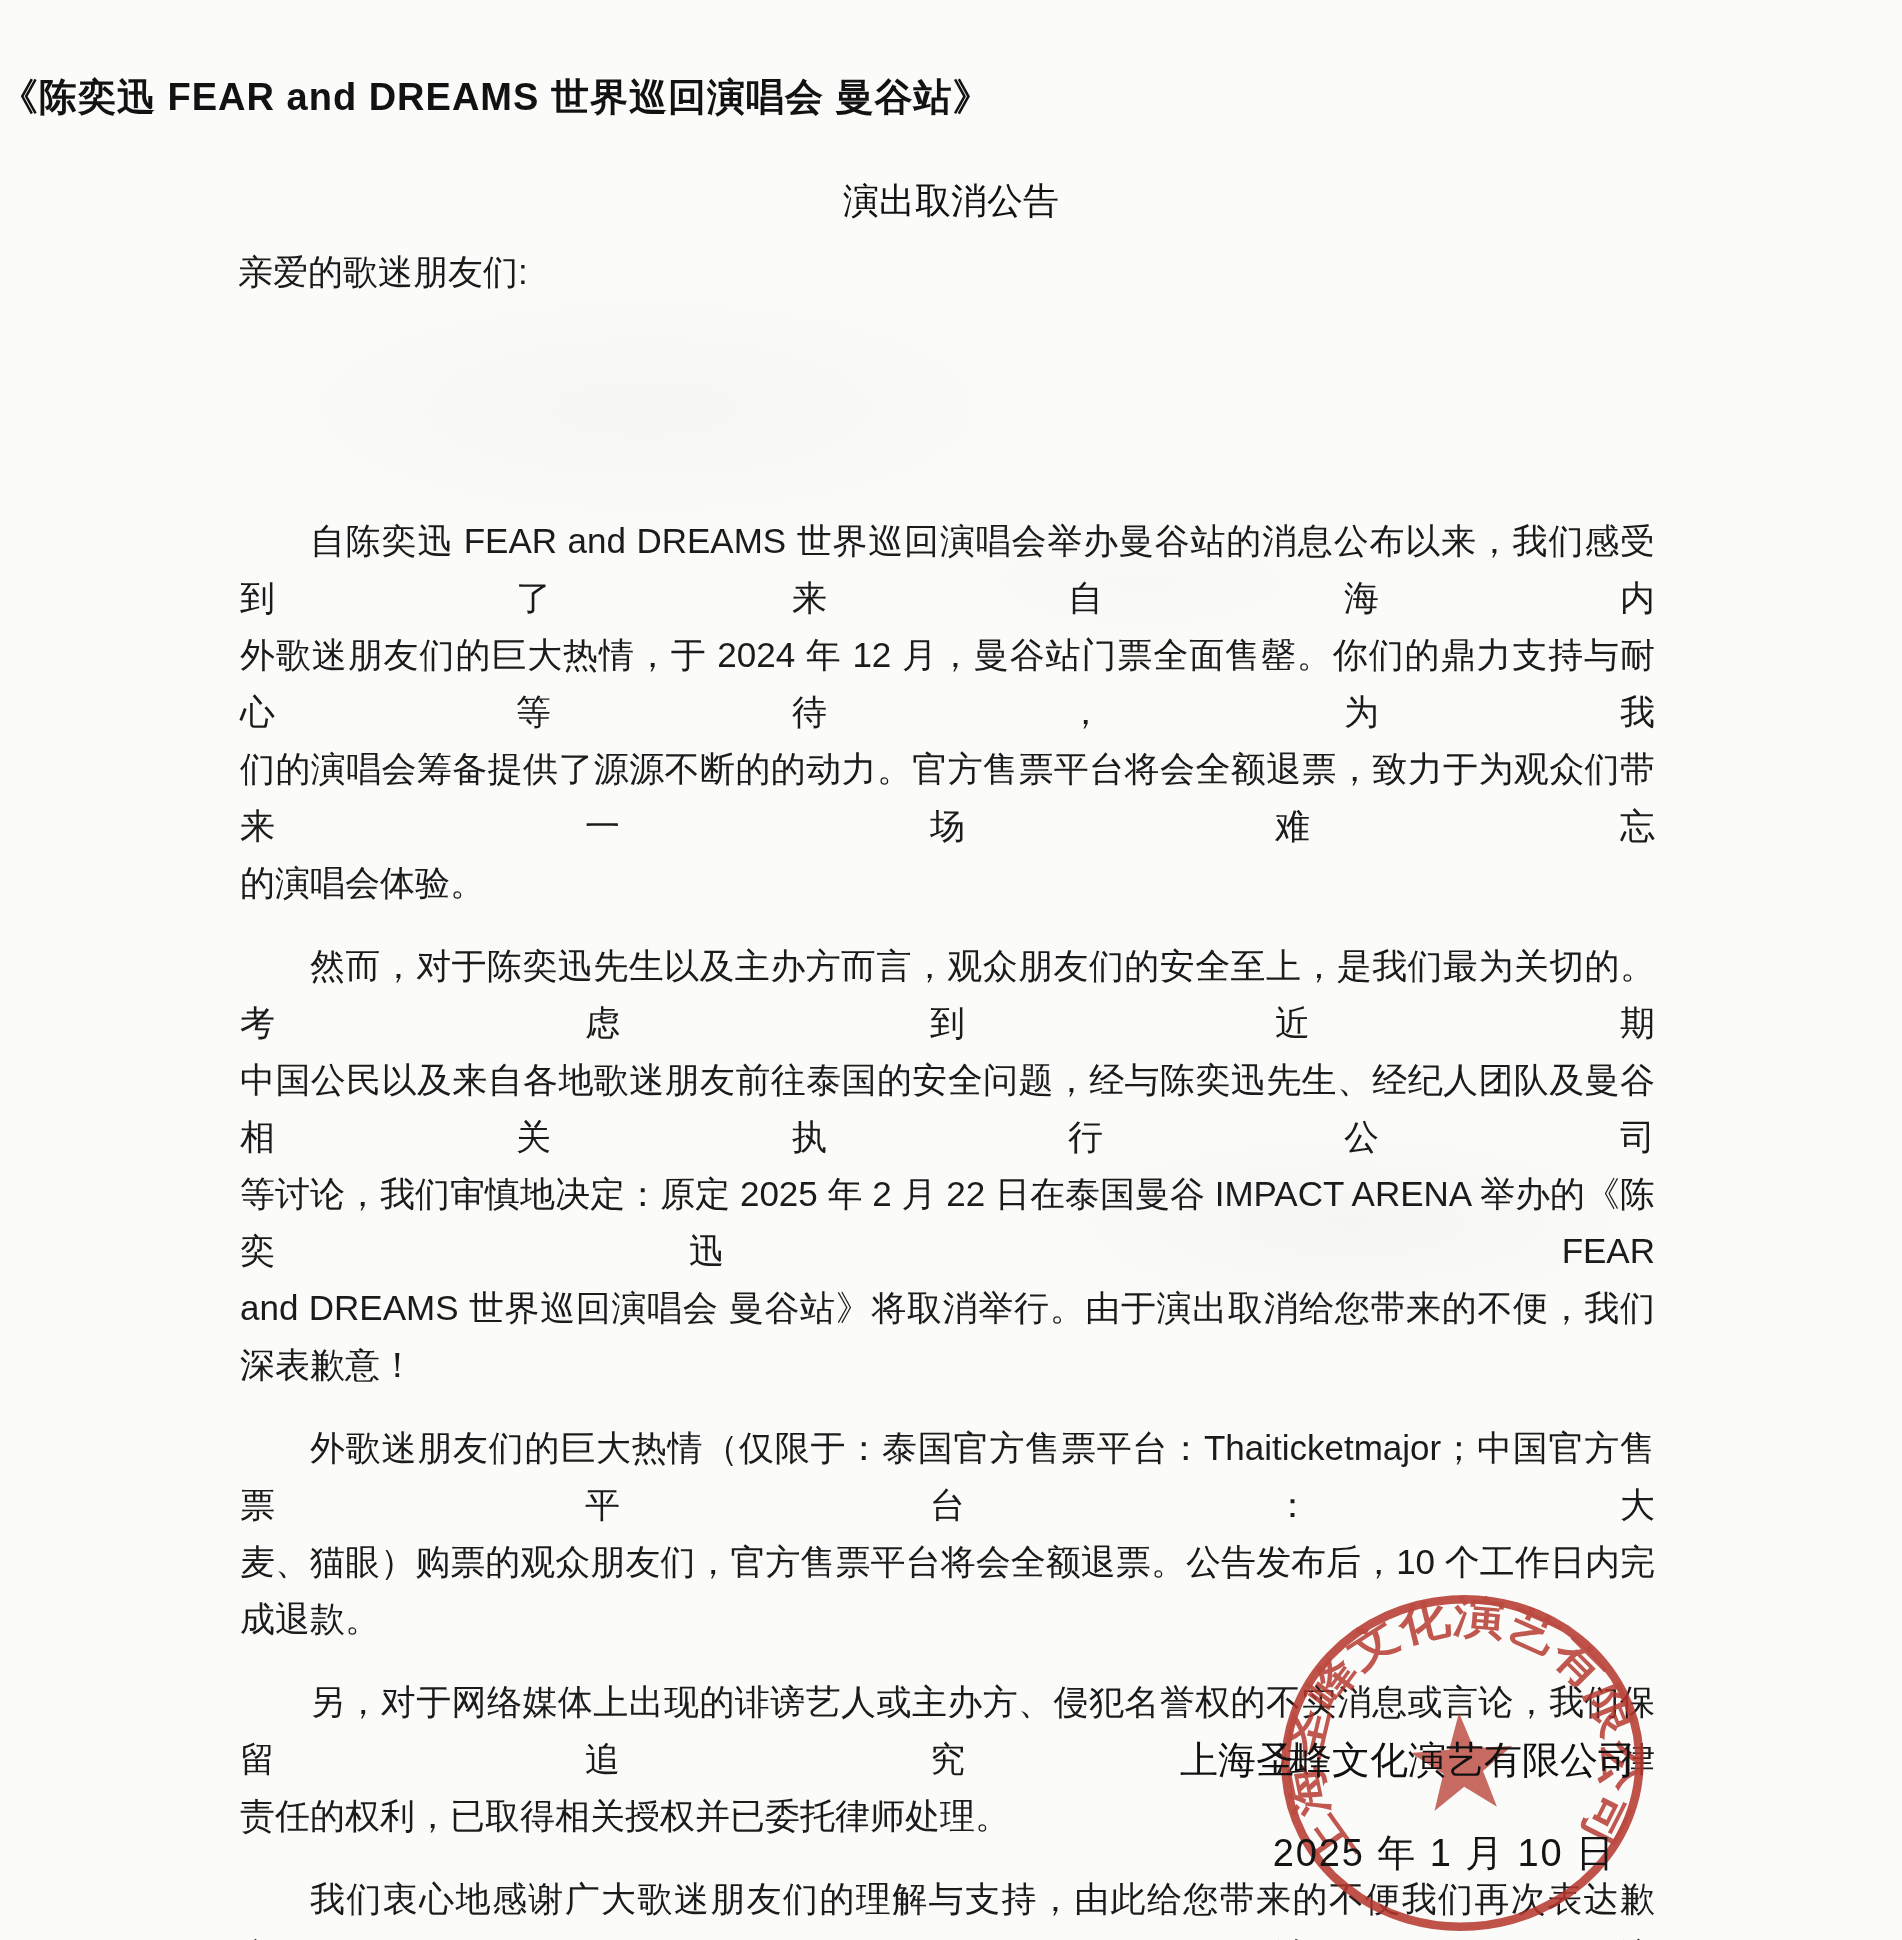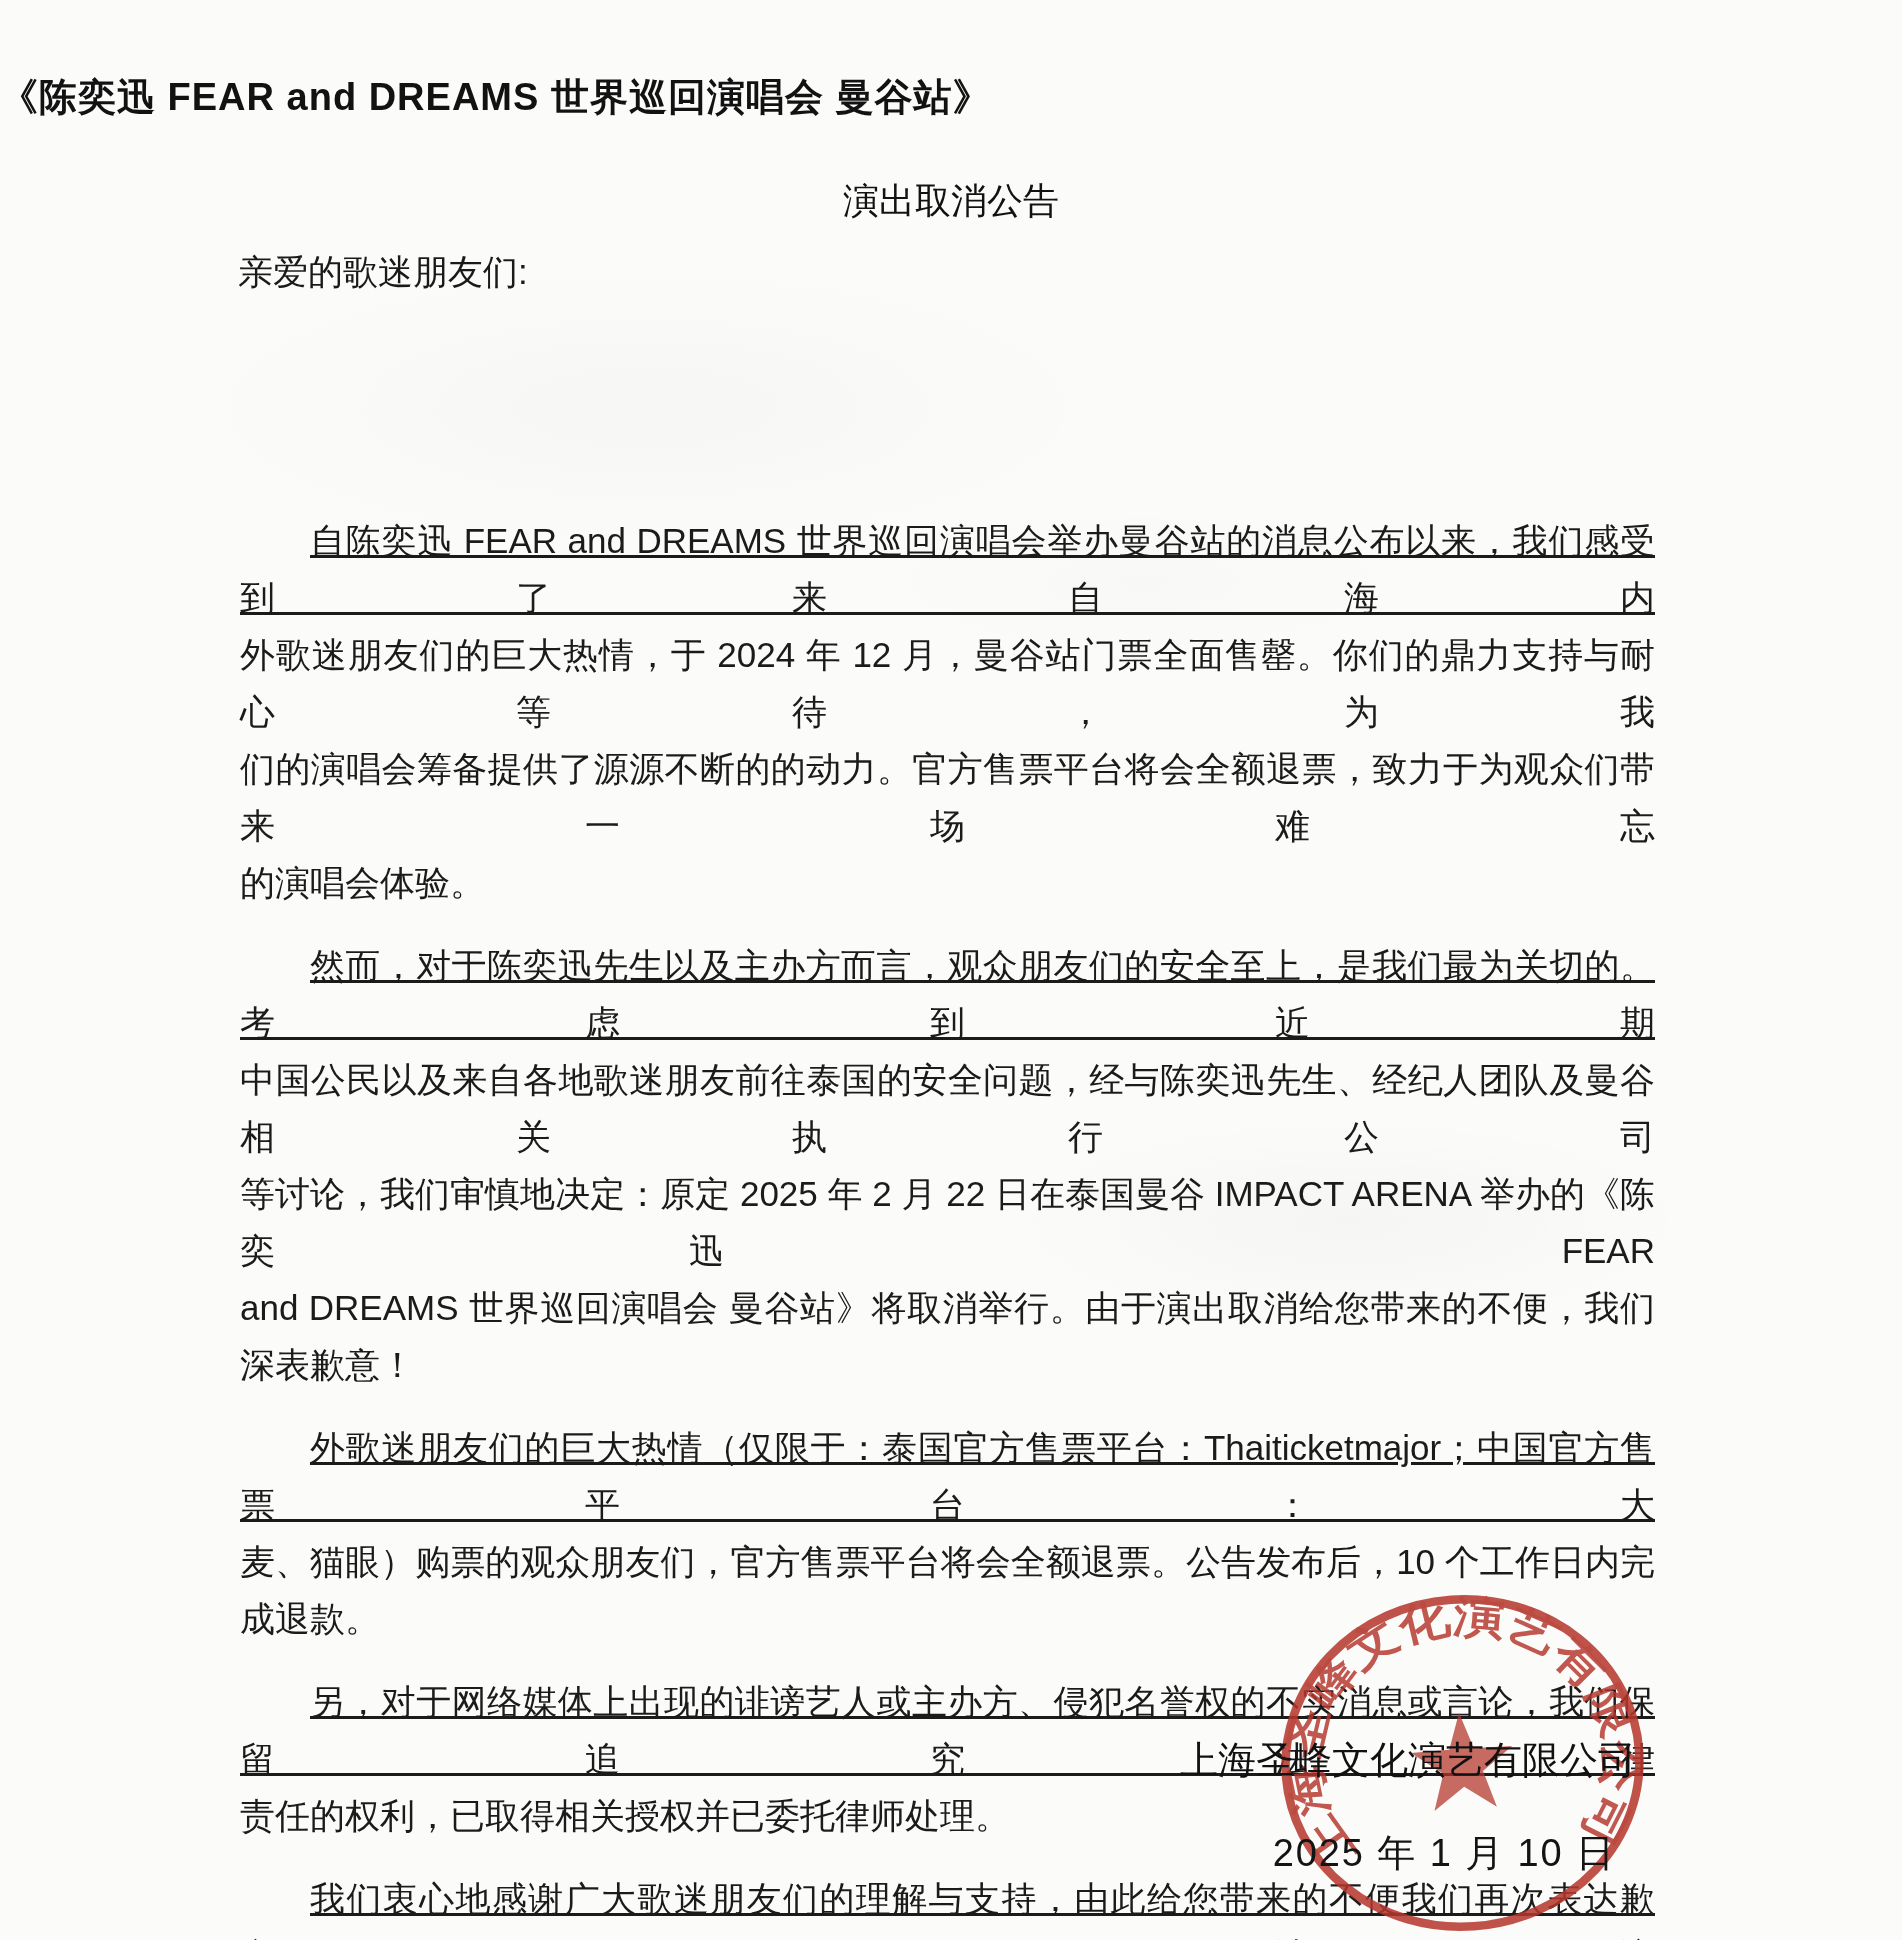--- a/index.html
+++ b/index.html
@@ -43,21 +43,21 @@
     font-size: 35px;
     color: #1b1b1b;
   }
   .para { margin: 0 0 26px 0; }
   .line {
     line-height: 57px;
     white-space: normal;
     text-align: justify;
     text-align-last: justify;
   }
-  .line.first { text-indent: 2em; text-decoration: underline; }
+  .line.first { text-indent: 2em; }
   .line.last { text-align-last: left; }
   .signature {
     position: absolute; top: 1735px; right: 266px;
     font-size: 38px; color: #111;
     z-index: 3;
   }
   .date {
     position: absolute; top: 1828px; right: 286px;
     font-size: 38px; color: #141414;
     letter-spacing: 1.9px;

